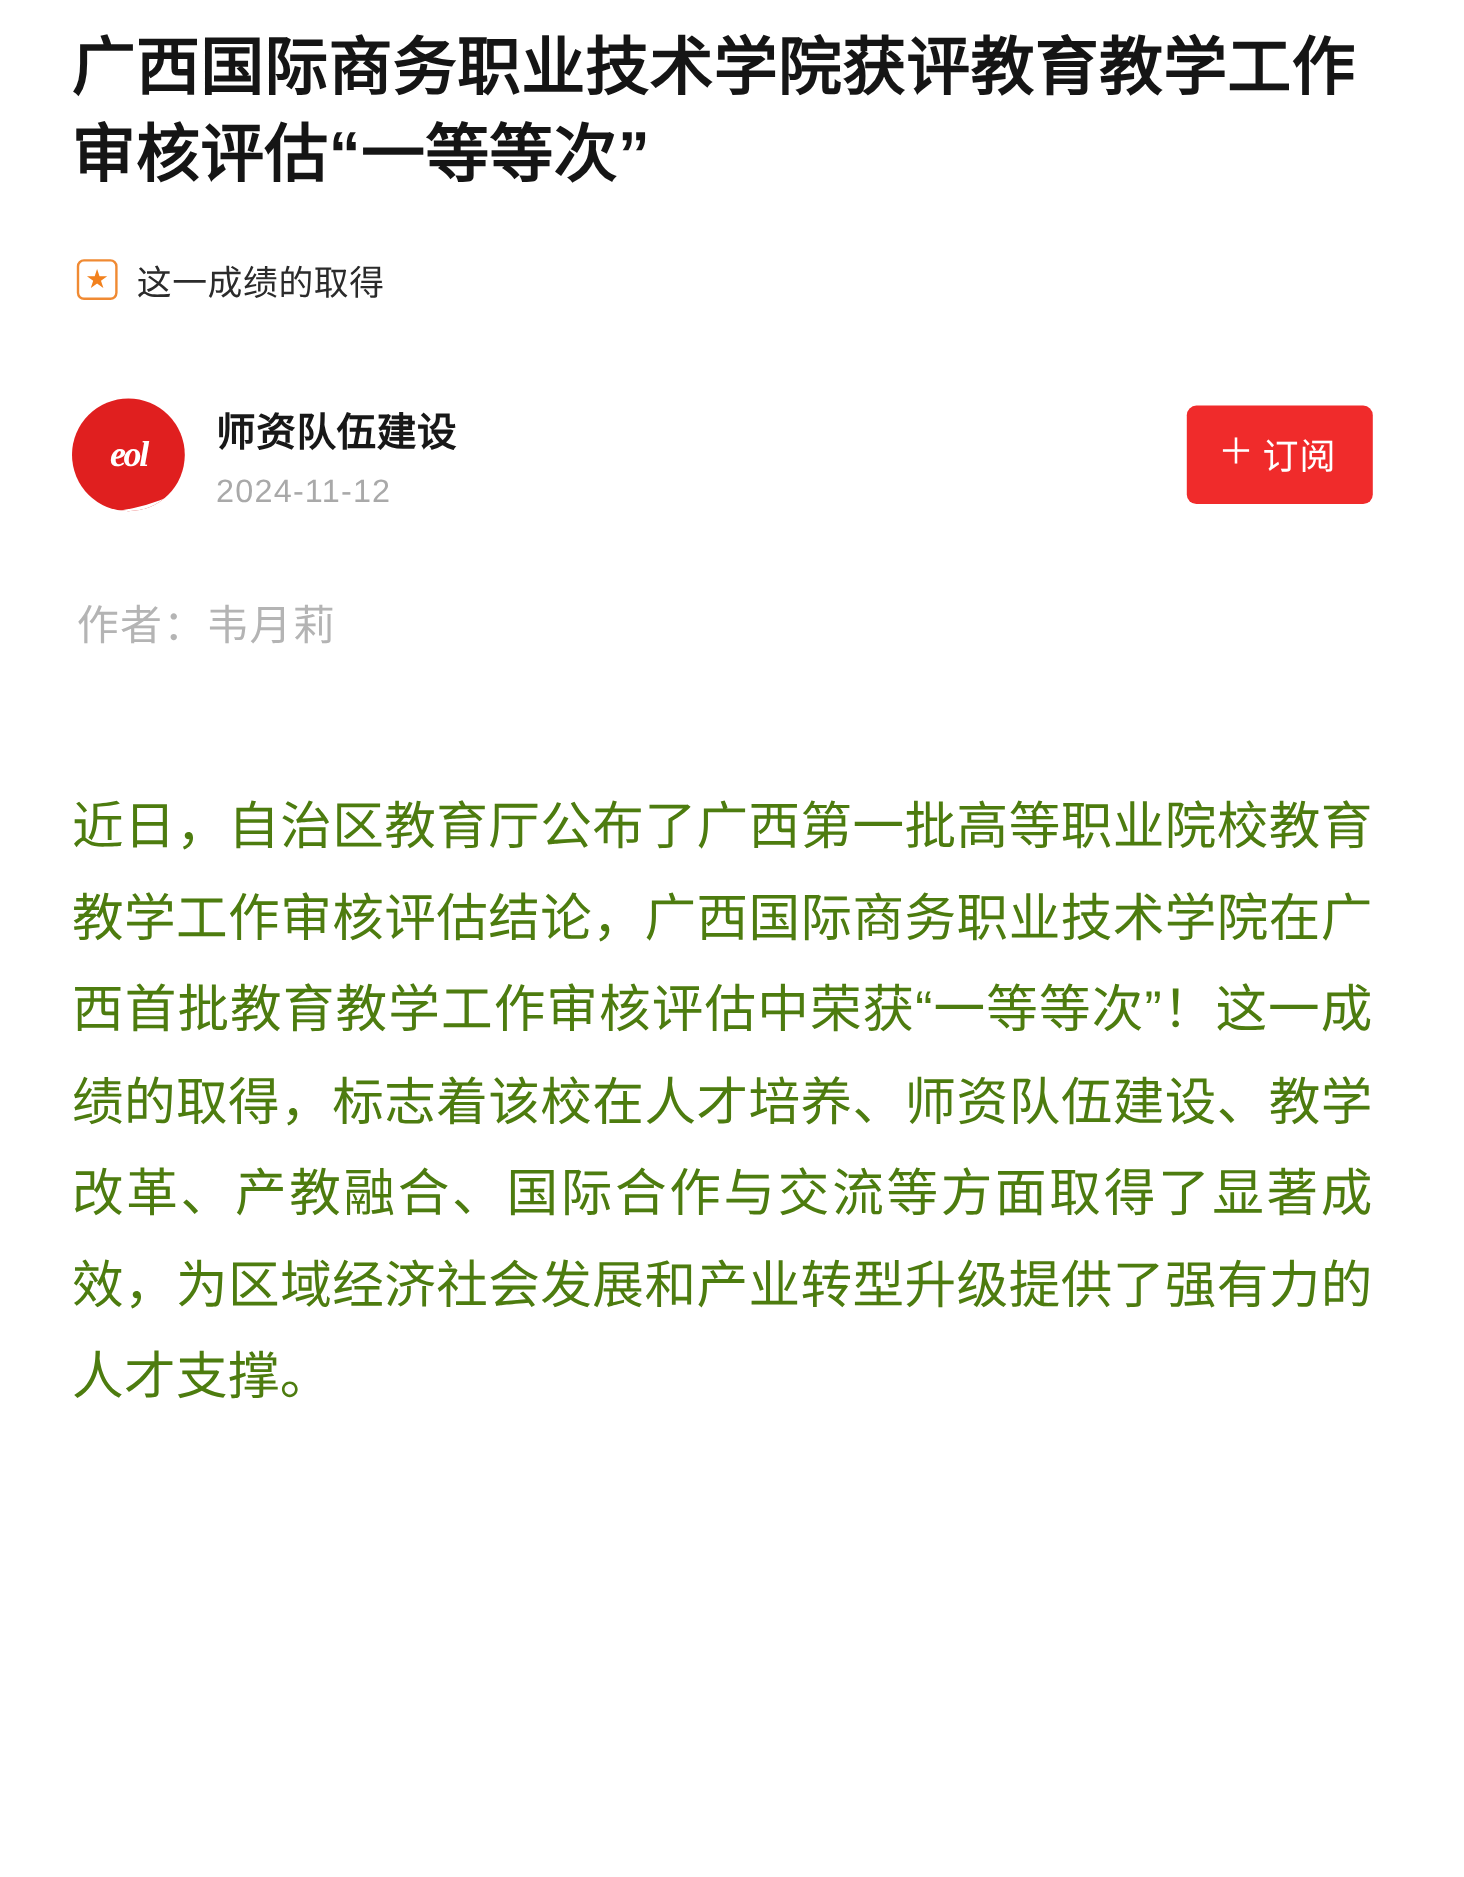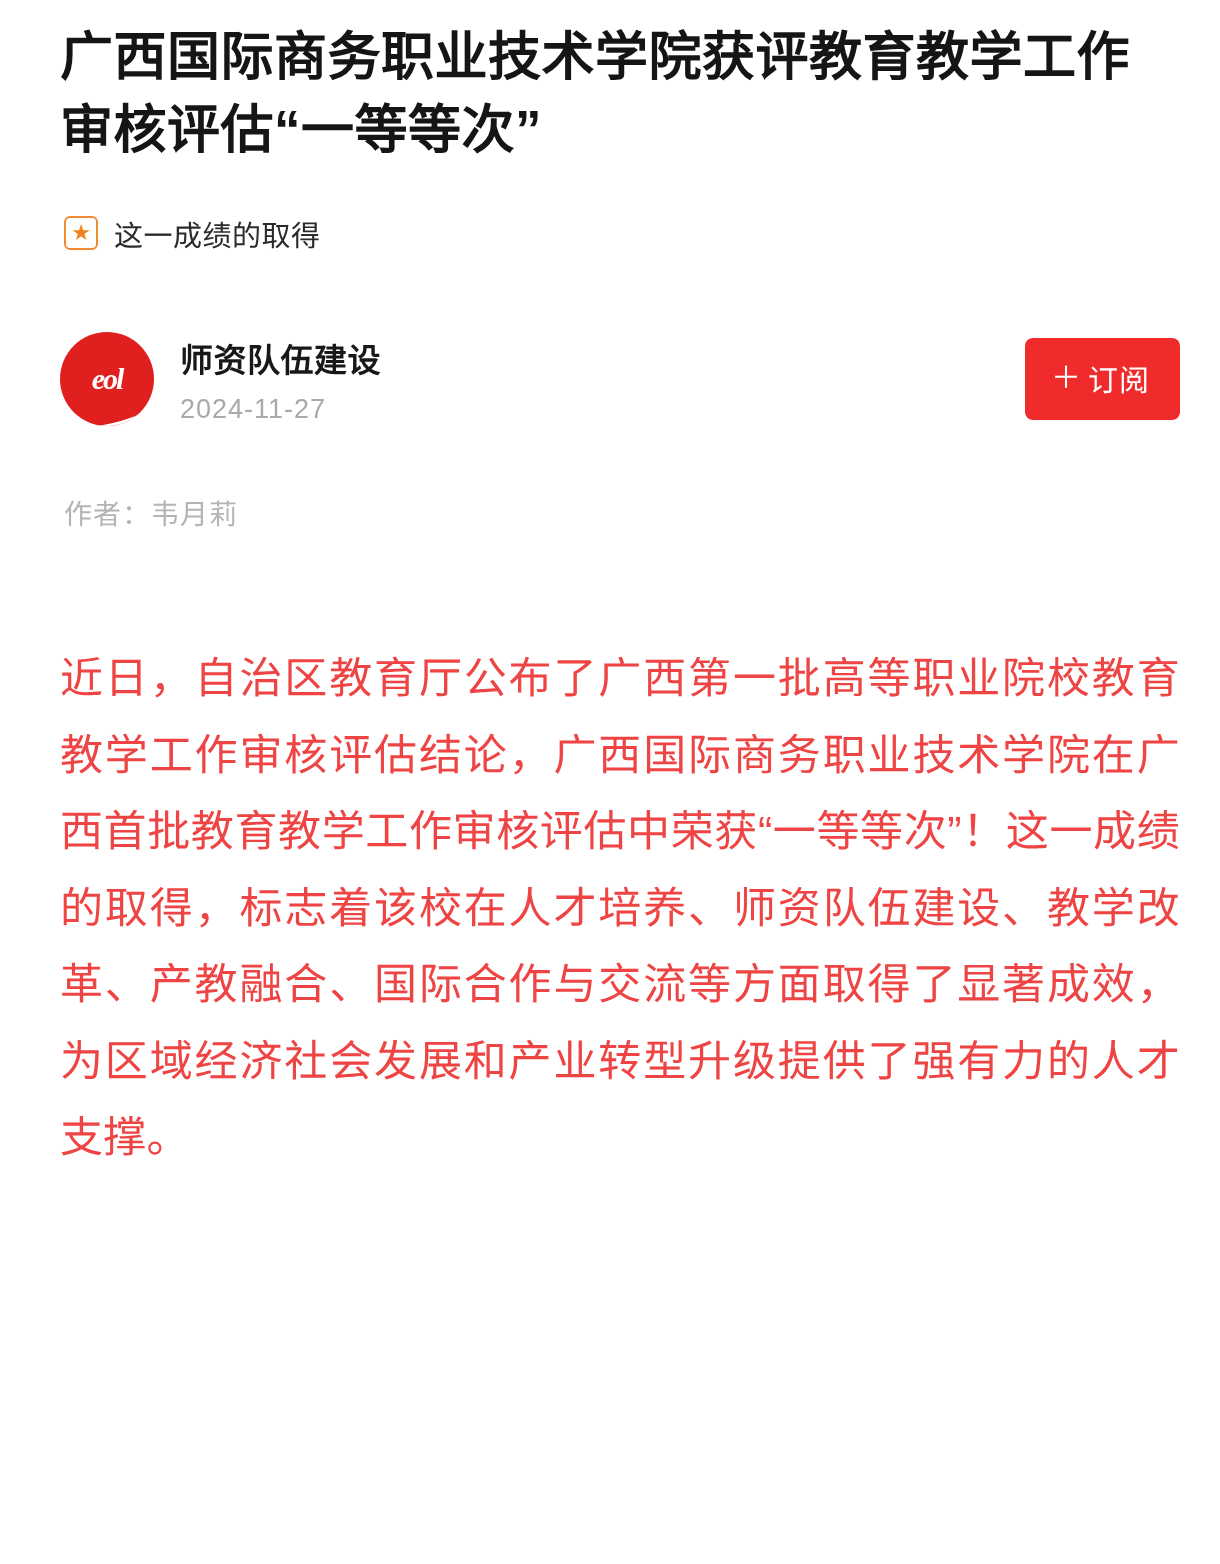--- a/index.html
+++ b/index.html
@@ -10,21 +10,21 @@
   body {
     width: 1220px;
     min-height: 1564px;
     font-family: "Liberation Sans", "DejaVu Sans", sans-serif;
     color: #1a1a1a;
     -webkit-font-smoothing: antialiased;
   }
   .page {
     width: 1220px;
     box-sizing: border-box;
-    padding: 20px 40px 40px 60px;
+    padding: 20px 76px 40px 60px;
   }
 
   
   .article-title {
     font-size: 53px;
     line-height: 1.38;
     font-weight: 700;
     letter-spacing: 0.5px;
     color: #151515;
     margin: 0 0 46px 0;
@@ -136,31 +136,31 @@
     white-space: nowrap;
   }
   .subscribe-btn .plus {
     font-size: 30px;
     margin-right: 6px;
     line-height: 1;
   }
 
   
   .author-line {
-    font-size: 28px;
+    font-size: 35px;
     color: #b4b4b4;
     letter-spacing: 1px;
     margin: 0 0 108px 4px;
   }
 
   
   .article-body p {
     font-size: 43px;
     line-height: 1.78;
-    color: #ef4444;
+    color: #4d7c0f;
     margin: 0 0 34px 0;
     letter-spacing: 0.3px;
     text-align: justify;
     word-break: break-all;
   }
 </style>
 </head>
 <body>
 
 <div class="page">
@@ -174,21 +174,21 @@
     <div class="badge-text">这一成绩的取得</div>
   </div>
 
   <div class="publisher-row">
     <div class="avatar">
       <div class="swoosh"></div>
       <div class="eol">eol</div>
     </div>
     <div class="pub-meta">
       <div class="pub-name">师资队伍建设</div>
-      <div class="pub-date">2024-11-27</div>
+      <div class="pub-date">2024-11-12</div>
     </div>
     <button class="subscribe-btn">
       <span class="plus">＋</span>
       <span>订阅</span>
     </button>
   </div>
 
   <div class="author-line">作者：韦月莉</div>
 
   <div class="article-body">

